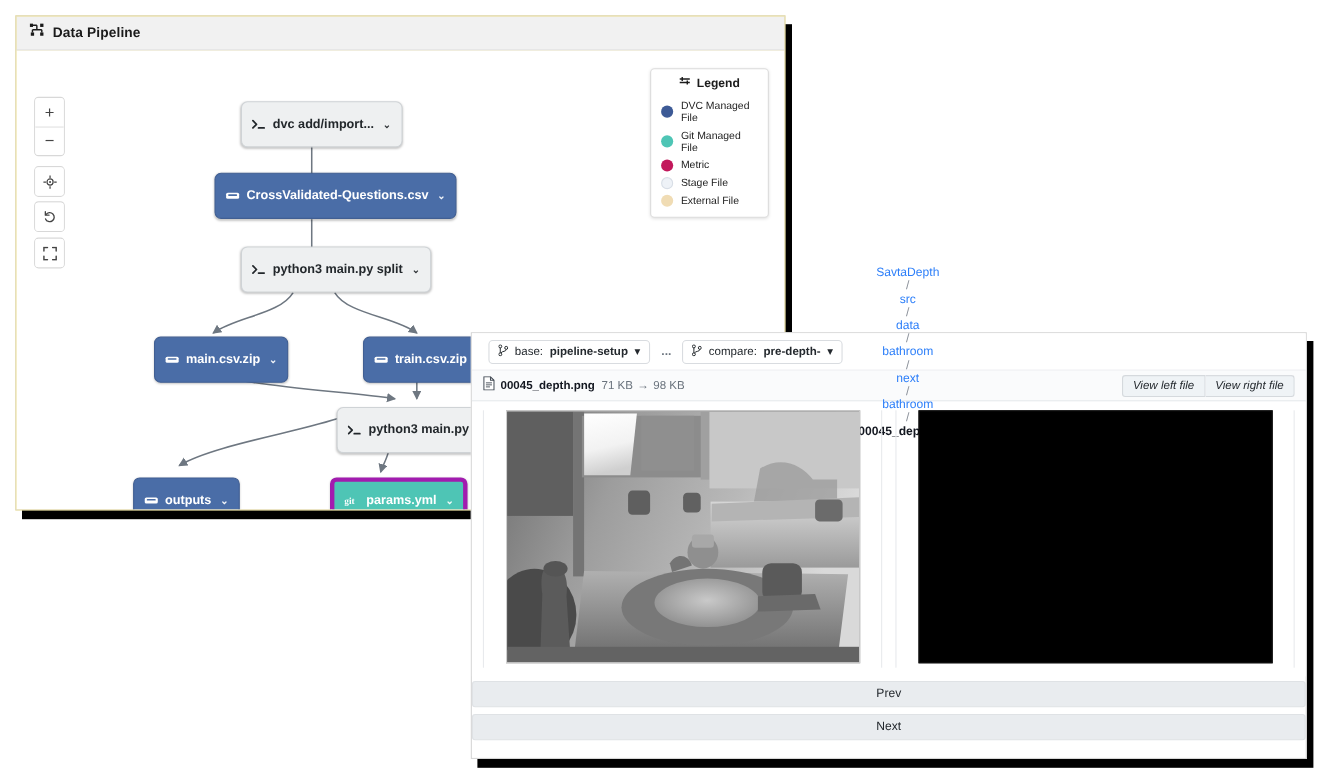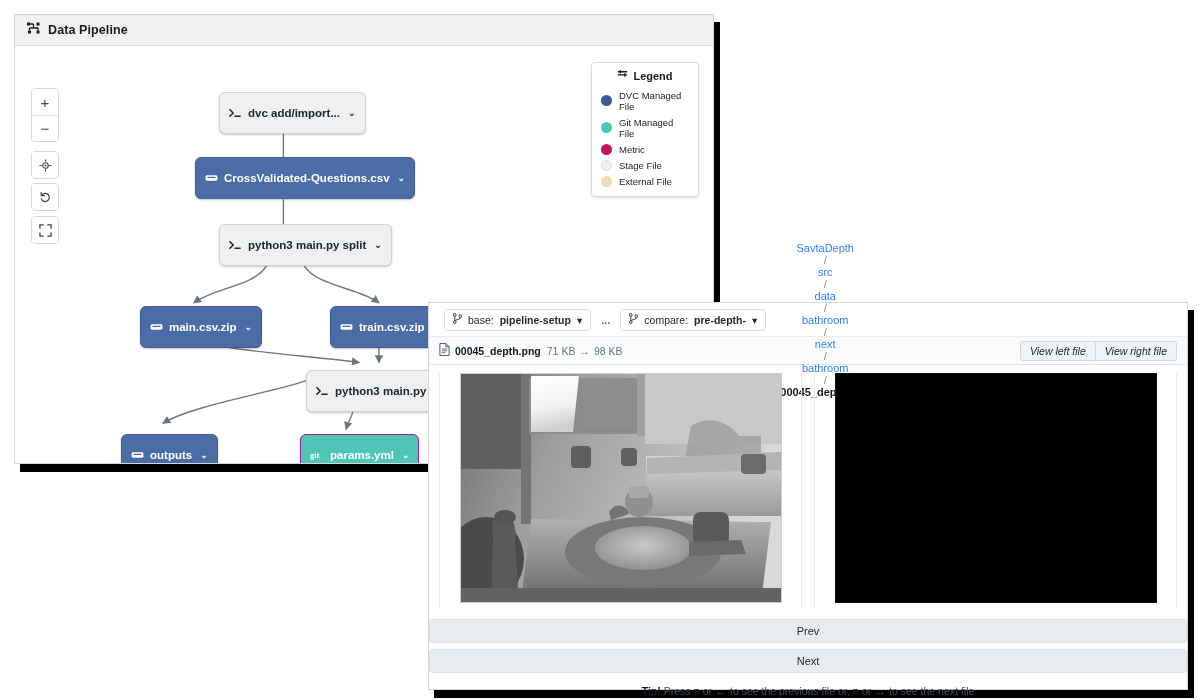--- a/index.html
+++ b/index.html
@@ -43,21 +43,21 @@
   
   .node {
     position:absolute; display:flex; align-items:center; gap:6px;
     height:42px; padding:0 9px; border-radius:6px;
     font-size:11.5px; font-weight:bold; white-space:nowrap;
     box-shadow: 0 1px 2px rgba(0,0,0,.22);
   }
   .node .caret { font-size:9px; font-weight:bold; opacity:.95; margin-left:2px; }
   .node-stage { background:#eef0f1; color:#22272b; border:1px solid #cfd3d6; }
   .node-dvc   { background:#4a6da7; color:#ffffff; border:1px solid #415f93; }
-  .node-git   { background:#4ec5b5; color:#ffffff; border:1px solid #a21caf; }
+  .node-git   { background:#4ec5b5; color:#ffffff; border:4px solid #a21caf; }
   .node-icon { display:inline-flex; align-items:center; }
 
   .legend-box {
     position:absolute; right:14px; top:16px; width:108px;
     background:#fff; border:1px solid #dcdcdc; border-radius:4px;
     box-shadow:0 1px 3px rgba(0,0,0,.12); padding:6px 0 7px;
   }
   .legend-title { display:flex; align-items:center; justify-content:center; gap:5px;
     font-size:11px; font-weight:bold; color:#1c1c1c; padding-bottom:5px; }
   .legend-row { display:flex; align-items:center; gap:7px; padding:2.5px 9px; font-size:9.5px; color:#222; }
@@ -438,28 +438,16 @@
       <div class="img-pane">
         <div class="black-img"></div>
       </div>
     </div>
 
     <div id="diff-footer">
       <div class="nav-btns">
         <div class="nav-btn">Prev</div>
         <div class="nav-btn">Next</div>
       </div>
-      <div class="tip">
-        <b>Tip!</b>
-        <span>Press</span>
-        <b>p</b>
-        <span>or</span>
-        <span class="arrow">←</span>
-        <span>to see the previous file or,</span>
-        <b>n</b>
-        <span>or</span>
-        <span class="arrow">→</span>
-        <span>to see the next file</span>
-      </div>
     </div>
 
   </div>
 </div>
 
 </body></html>

